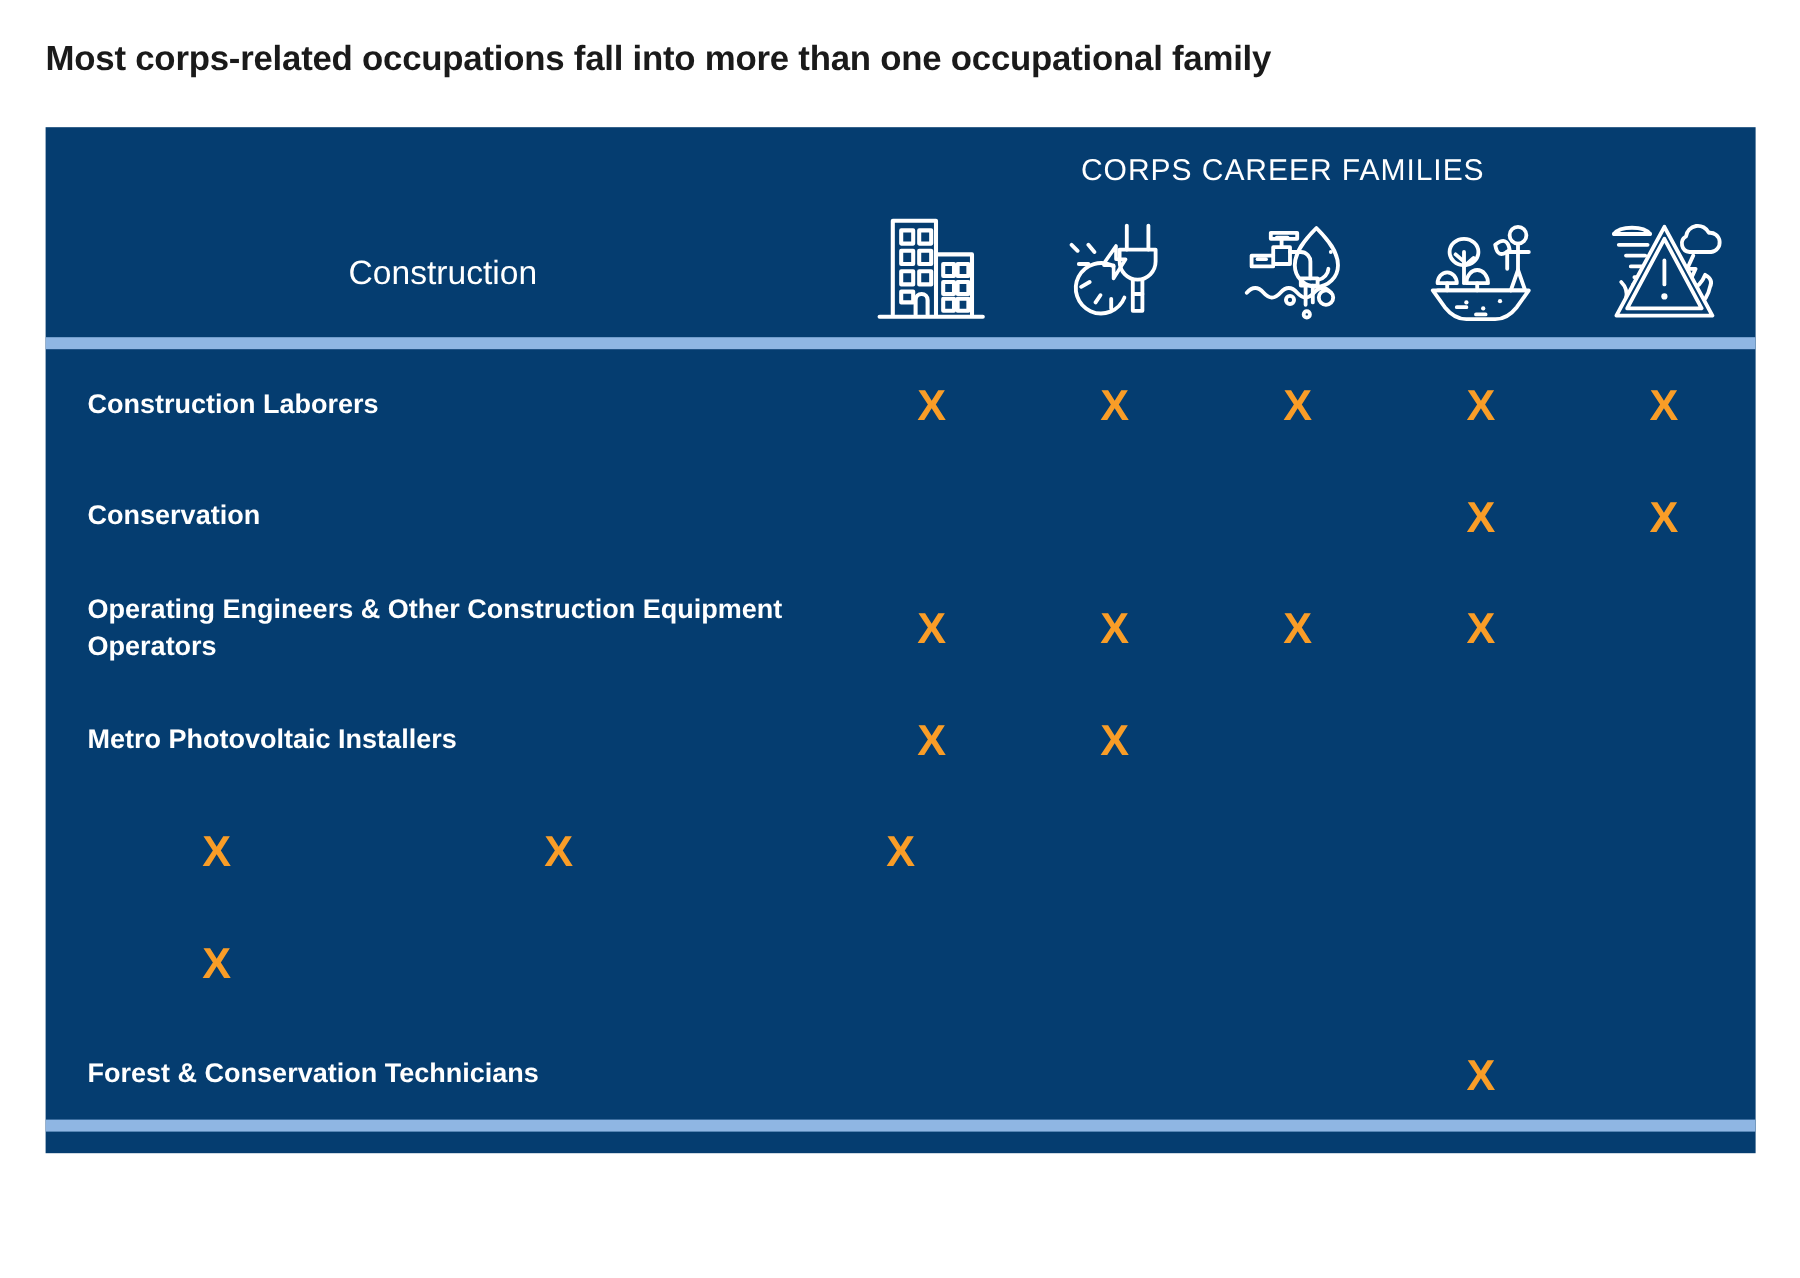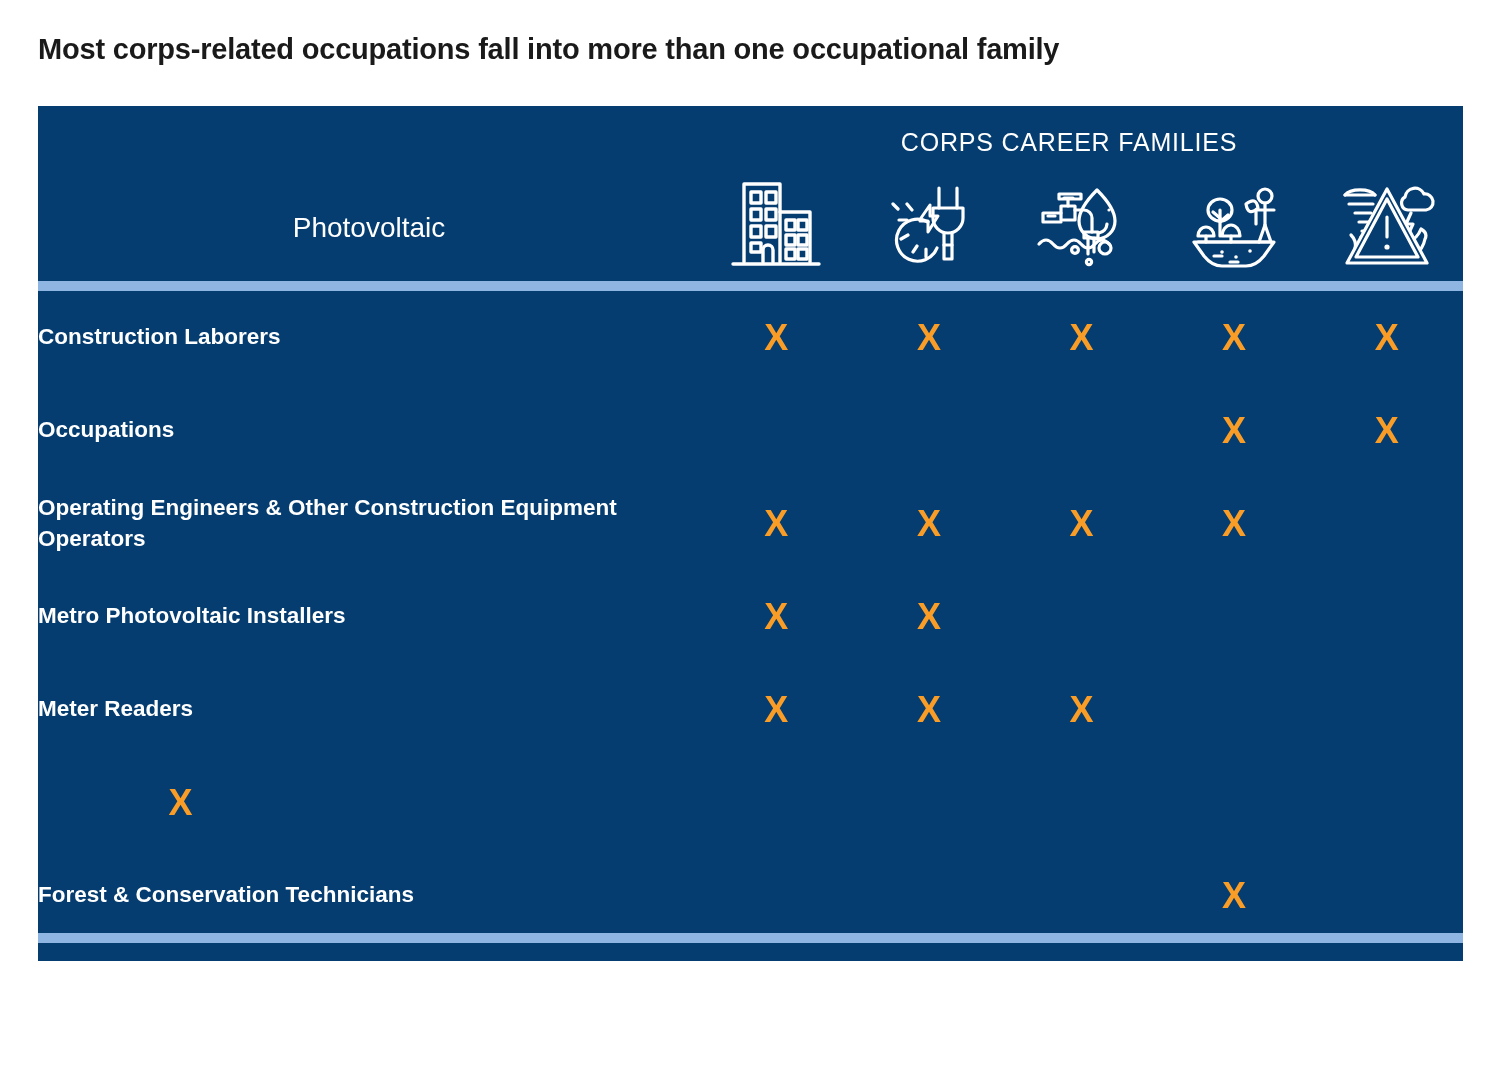--- a/index.html
+++ b/index.html
@@ -109,20 +109,21 @@
 
   .row {
     display: flex;
     align-items: center;
     width: 100%;
     height: 93px;
   }
   .row-label {
     width: 662px;
     flex: 0 0 662px;
+    padding-left: 35px;
     padding-right: 12px;
     color: #ffffff;
     font-size: 22.5px;
     font-weight: bold;
     line-height: 1.35;
   }
   .row-marks {
     flex: 1 1 auto;
     display: flex;
     height: 100%;
@@ -196,21 +197,21 @@
 <div class="page">
 
   <div class="chart-title">Most corps-related occupations fall into more than one occupational family</div>
 
   <div class="card">
 
     <div class="card-header">
 
       <div class="families-title">CORPS CAREER FAMILIES</div>
 
-      <div class="occupations-label">Photovoltaic</div>
+      <div class="occupations-label">Construction</div>
 
       <div class="icon-row">
 
         <div class="icon-cell">
           <span>
             <svg width="92" height="98" viewBox="0 0 92 98" fill="none" stroke="#ffffff" stroke-width="3.4" stroke-linejoin="round" stroke-linecap="round">
               <path d="M14 88 V10 H50 V88"></path>
               <path d="M50 38 H80 V88"></path>
               <rect x="21" y="18" width="10" height="11"></rect>
               <rect x="36" y="18" width="10" height="11"></rect>
@@ -331,21 +332,21 @@
         <div class="row-marks">
           <div class="mark-cell">X</div>
           <div class="mark-cell">X</div>
           <div class="mark-cell">X</div>
           <div class="mark-cell">X</div>
           <div class="mark-cell">X</div>
         </div>
       </div>
 
       <div class="row">
-        <div class="row-label">Occupations</div>
+        <div class="row-label">Conservation</div>
         <div class="row-marks">
           <div class="mark-cell empty"></div>
           <div class="mark-cell empty"></div>
           <div class="mark-cell empty"></div>
           <div class="mark-cell">X</div>
           <div class="mark-cell">X</div>
         </div>
       </div>
 
       <div class="row">
@@ -364,21 +365,20 @@
         <div class="row-marks">
           <div class="mark-cell">X</div>
           <div class="mark-cell">X</div>
           <div class="mark-cell empty"></div>
           <div class="mark-cell empty"></div>
           <div class="mark-cell empty"></div>
         </div>
       </div>
 
       <div class="row">
-        <div class="row-label">Meter Readers</div>
         <div class="row-marks">
           <div class="mark-cell">X</div>
           <div class="mark-cell">X</div>
           <div class="mark-cell">X</div>
           <div class="mark-cell empty"></div>
           <div class="mark-cell empty"></div>
         </div>
       </div>
 
       <div class="row">

